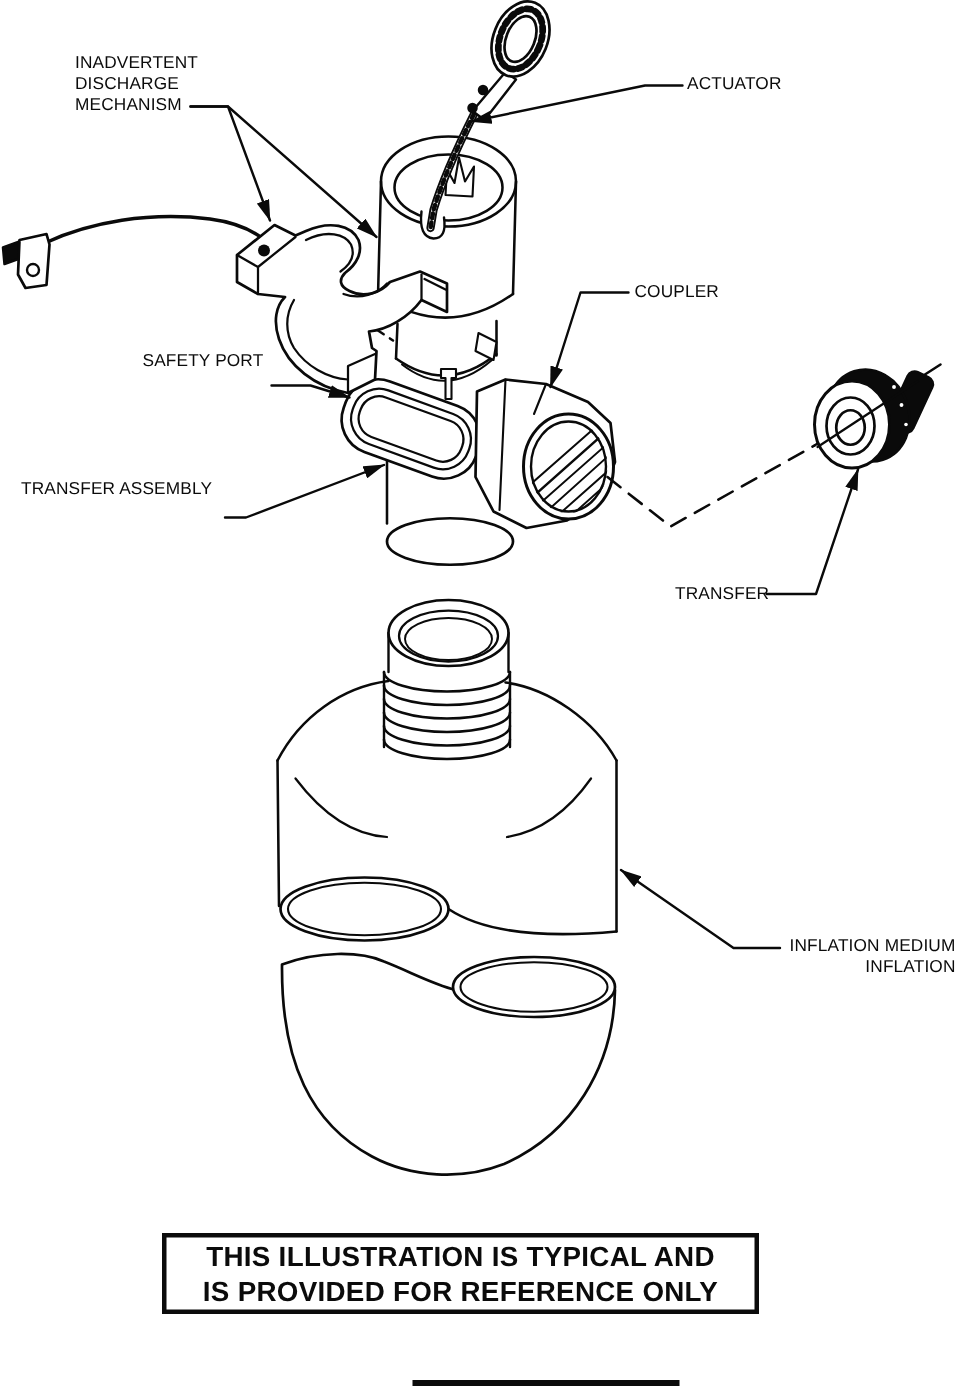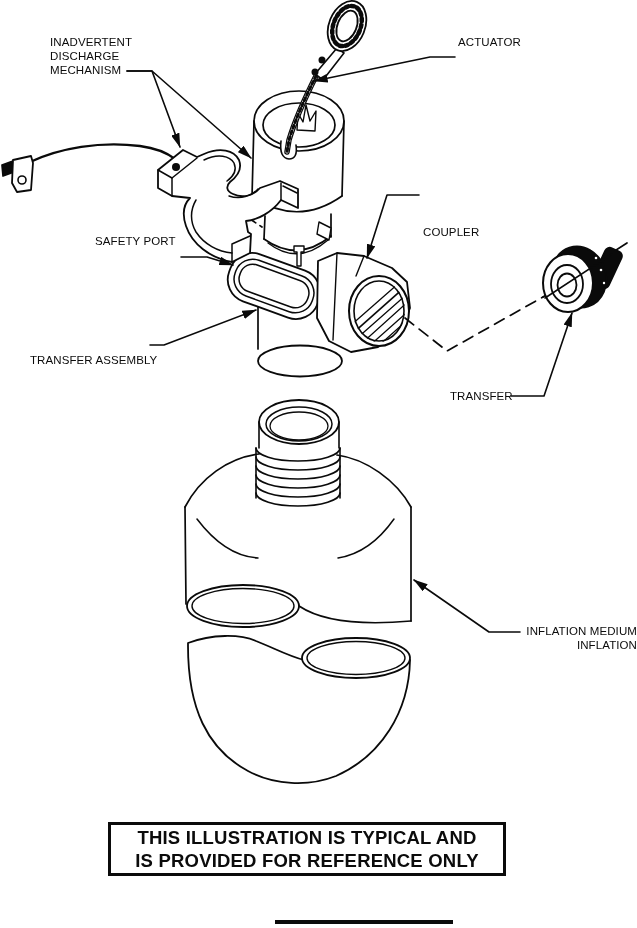--- a/index.html
+++ b/index.html
@@ -211,27 +211,27 @@
       </g>
     </g>
   </svg>
 
   <div class="callout" style="left:50px;top:36px;">
     <div>INADVERTENT</div>
     <div>DISCHARGE</div>
     <div>MECHANISM</div>
   </div>
 
-  <div class="callout" style="left:458px;top:36px;">ACTUATOR</div>
-
-  <div class="callout" style="left:423px;top:189px;margin-top:37px;">COUPLER</div>
+  <div class="callout" style="left:458px;top:50px;">ACTUATOR</div>
+
+  <div class="callout" style="left:423px;top:189px;">COUPLER</div>
 
   <div class="callout" style="left:95px;top:235px;">SAFETY PORT</div>
 
-  <div class="callout" style="left:14px;top:354px;margin-left:16px;">TRANSFER ASSEMBLY</div>
+  <div class="callout" style="left:14px;top:320px;">TRANSFER ASSEMBLY</div>
 
   <div class="callout" style="left:450px;top:390px;">TRANSFER</div>
 
   <div class="callout center" style="left:521px;top:625px;width:116px;">
     <div>INFLATION MEDIUM</div>
     <div>INFLATION</div>
   </div>
 
   <div class="note-box">
     <div>THIS ILLUSTRATION IS TYPICAL AND</div>

